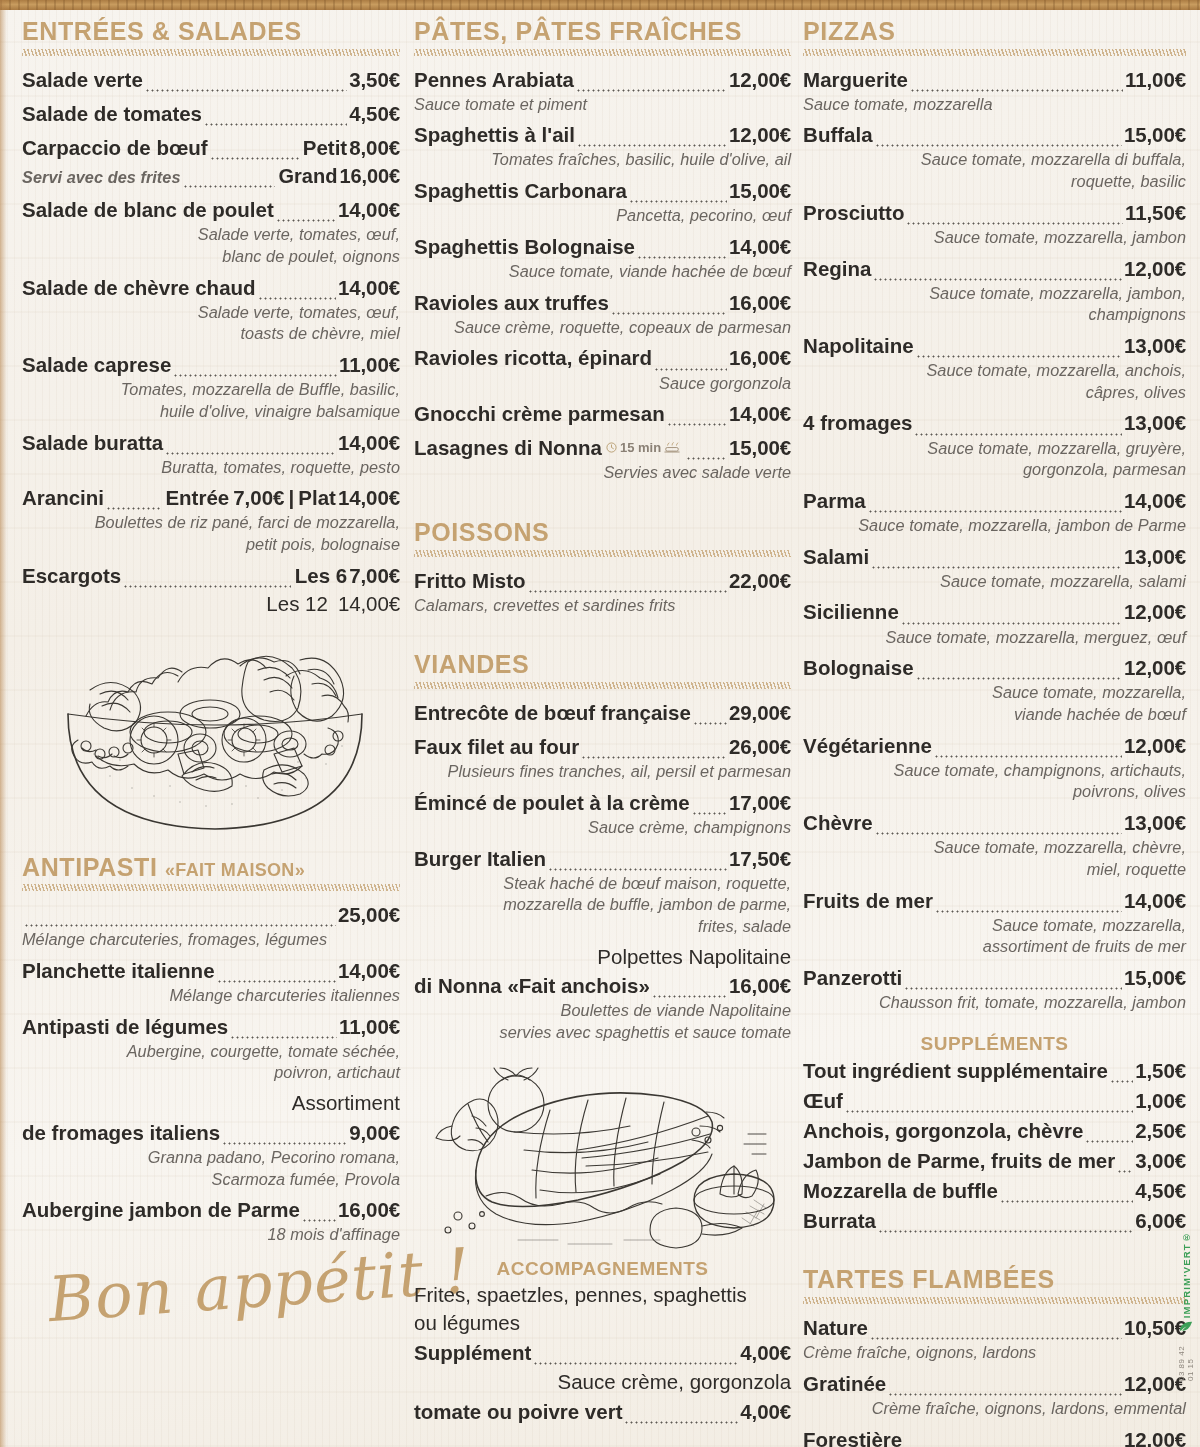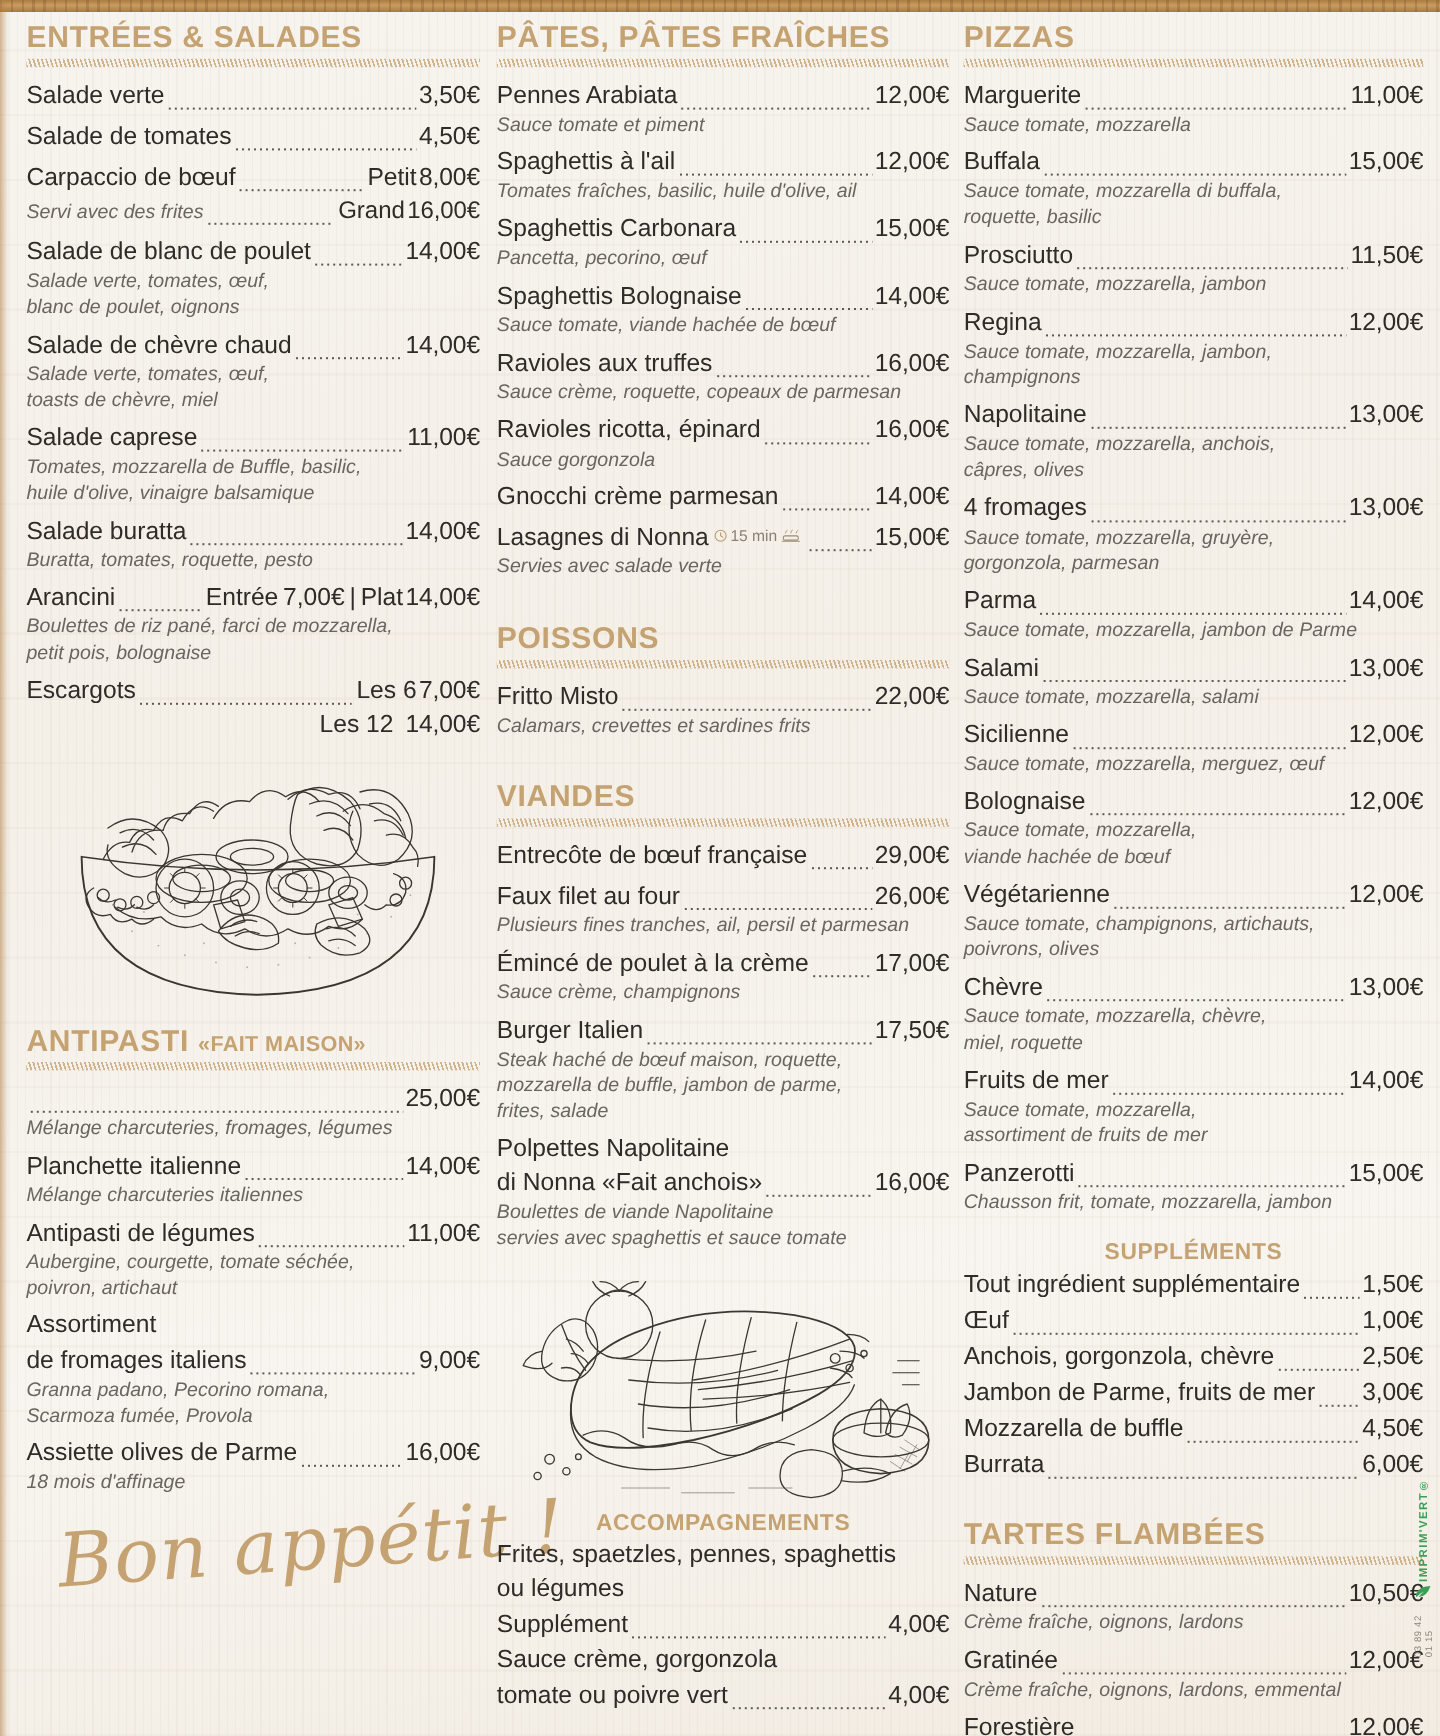--- a/index.html
+++ b/index.html
@@ -100,20 +100,21 @@
 
   
   .item { margin-bottom: 1px; }
   .row {
     display: flex;
     align-items: baseline;
     font-size: 20.5px;
     color: #2e2b28;
     line-height: 1.42;
     white-space: nowrap;
+    font-weight: bold;
   }
   .row.small { font-size: 20px; }
   .name { flex: 0 0 auto; }
   .dots {
     flex: 1 1 auto;
     min-width: 8px;
     overflow: hidden;
     height: 1em;
     align-self: flex-end;
     margin: 0 2px 1px 2px;
@@ -125,21 +126,21 @@
   .price { flex: 0 0 auto; letter-spacing: -0.1px; }
   .mid { flex: 0 0 auto; padding: 0 2px; }
   .desc {
     font-size: 16.3px;
     font-style: italic;
     color: #6a6560;
     line-height: 1.33;
     letter-spacing: .05px;
     margin-bottom: 5px;
   }
-  .item + .item { margin-top: 5px; }
+  .item + .item { margin-top: 5px; text-align: right; }
   .row-extra {
     display: flex;
     justify-content: flex-end;
     font-size: 20.5px;
     color: #2e2b28;
     line-height: 1.35;
   }
   .row-extra .lbl { margin-right: 10px; }
   .plain {
     font-size: 20.5px;
@@ -446,21 +447,21 @@
           <div class="row">
               <span class="name">de fromages italiens</span>
               <span class="dots"></span>
               <span class="price">9,00€</span>
             </div>
           <div class="desc" style="white-space:pre-line">Granna padano, Pecorino romana,
 Scarmoza fumée, Provola</div>
         </div>
         <div class="item">
           <div class="row">
-              <span class="name">Assiette olives de Parme</span>
+              <span class="name">Aubergine jambon de Parme</span>
               <span class="dots"></span>
               <span class="price">16,00€</span>
             </div>
           <div class="desc" style="white-space:pre-line">18 mois d'affinage</div>
         </div>
       </div>
 
       <div class="bon">Bon appétit !</div>
     </div>
 

